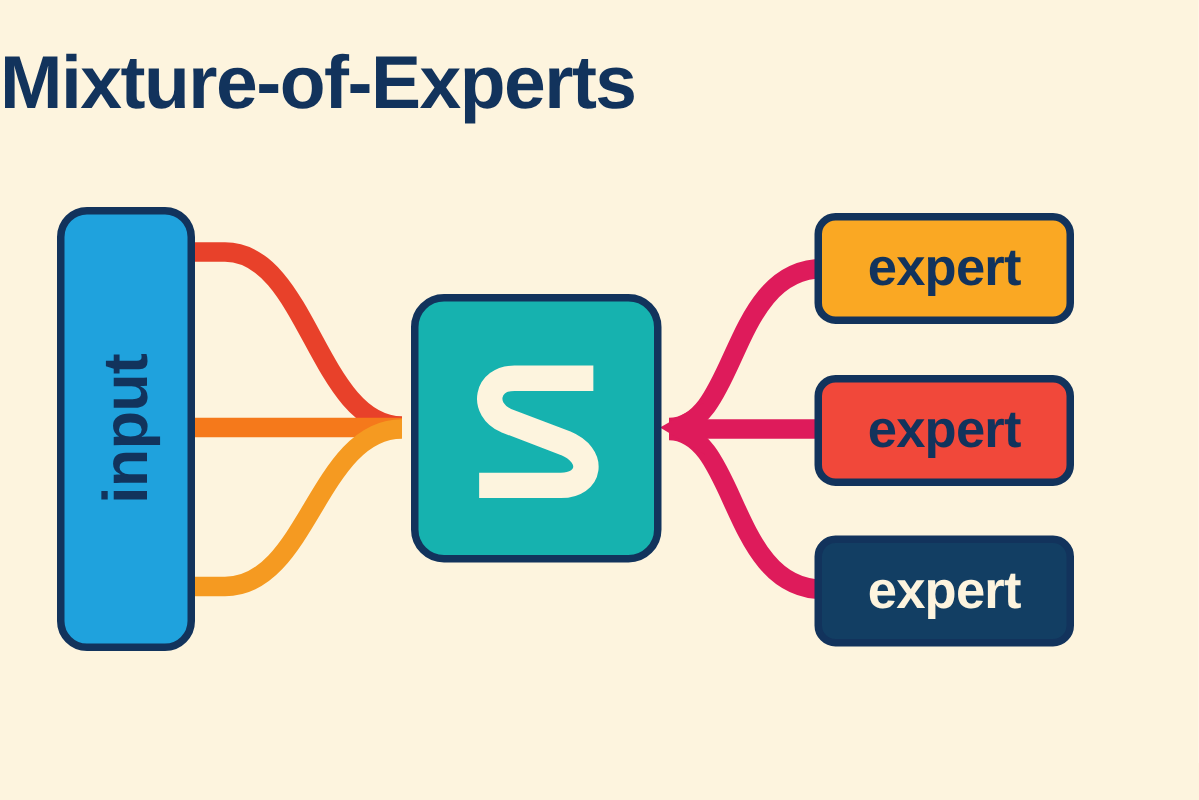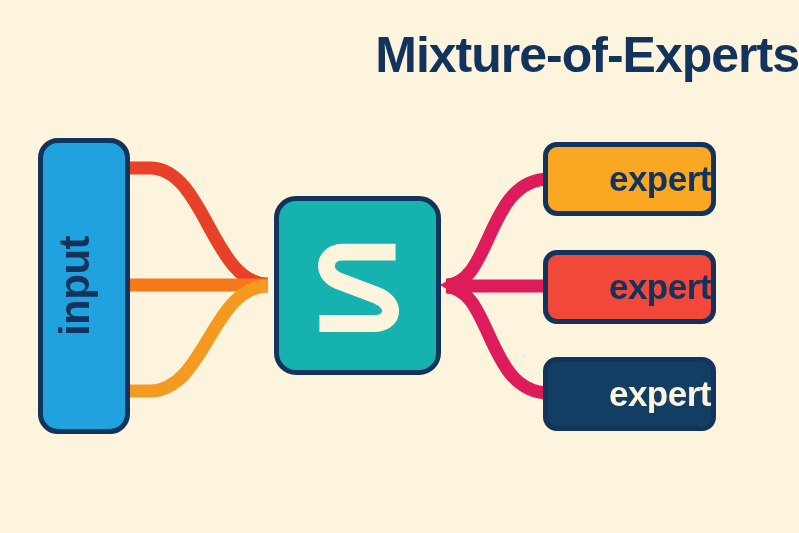--- a/index.html
+++ b/index.html
@@ -24,37 +24,37 @@
     width: 799px;
     height: 533px;
   }
 
   
   .title {
     position: absolute;
     left: 0;
     top: 26px;
     width: 799px;
-    text-align: right;
+    text-align: left;
     font-family: "Liberation Sans", sans-serif;
     font-weight: bold;
     font-size: 50px;
     letter-spacing: -1px;
     color: #12335C;
     white-space: nowrap;
   }
 
   
   .node {
     position: absolute;
     box-sizing: border-box;
     border: 5px solid #12335C;
     display: flex;
     align-items: center;
-    justify-content: flex-end;
+    justify-content: center;
     font-family: "Liberation Sans", sans-serif;
     font-weight: bold;
   }
 
   
   .node-input {
     left: 38px;
     top: 138px;
     width: 92px;
     height: 296px;

